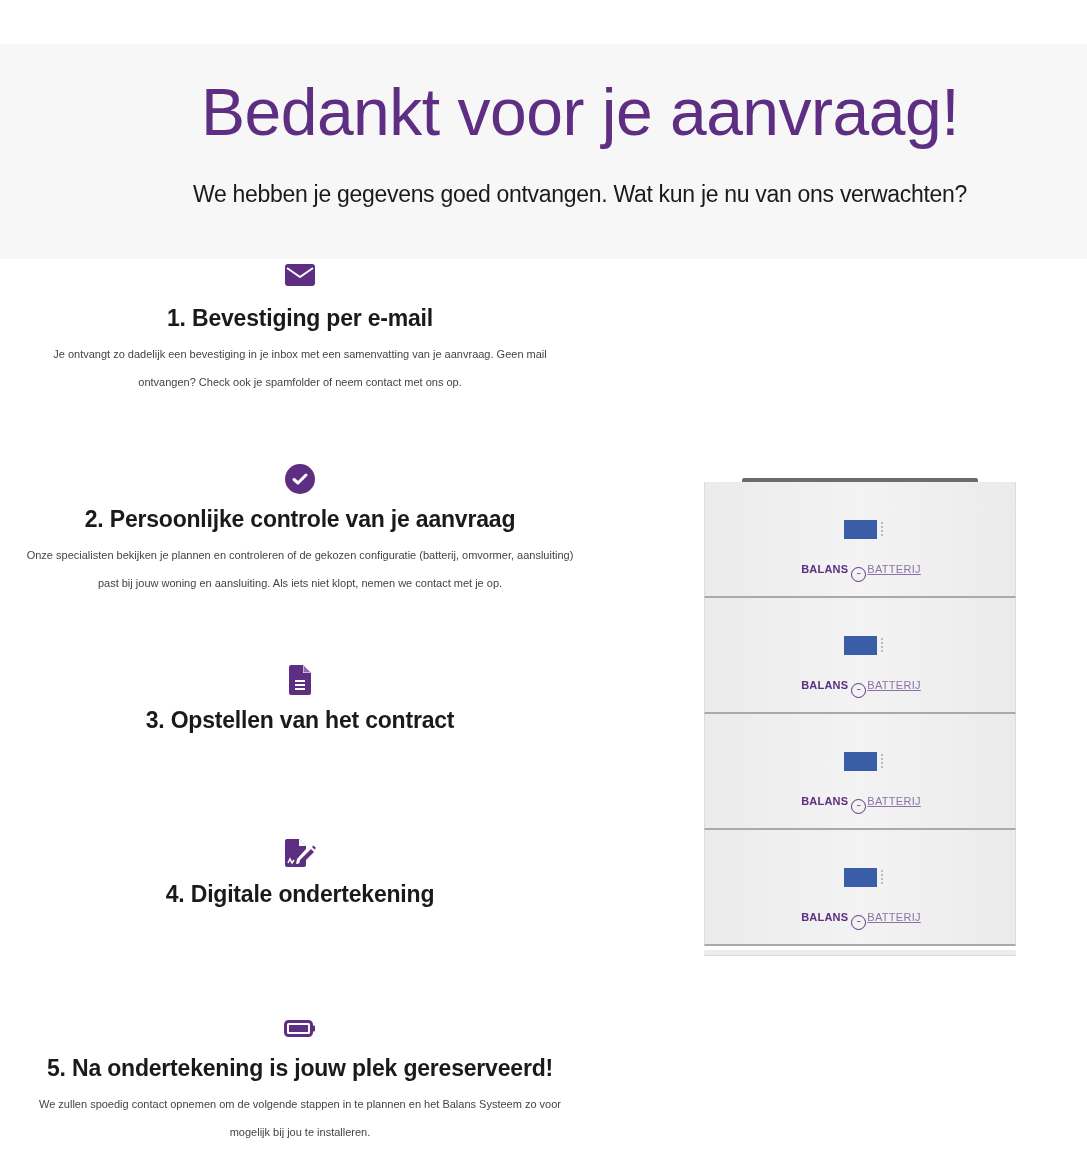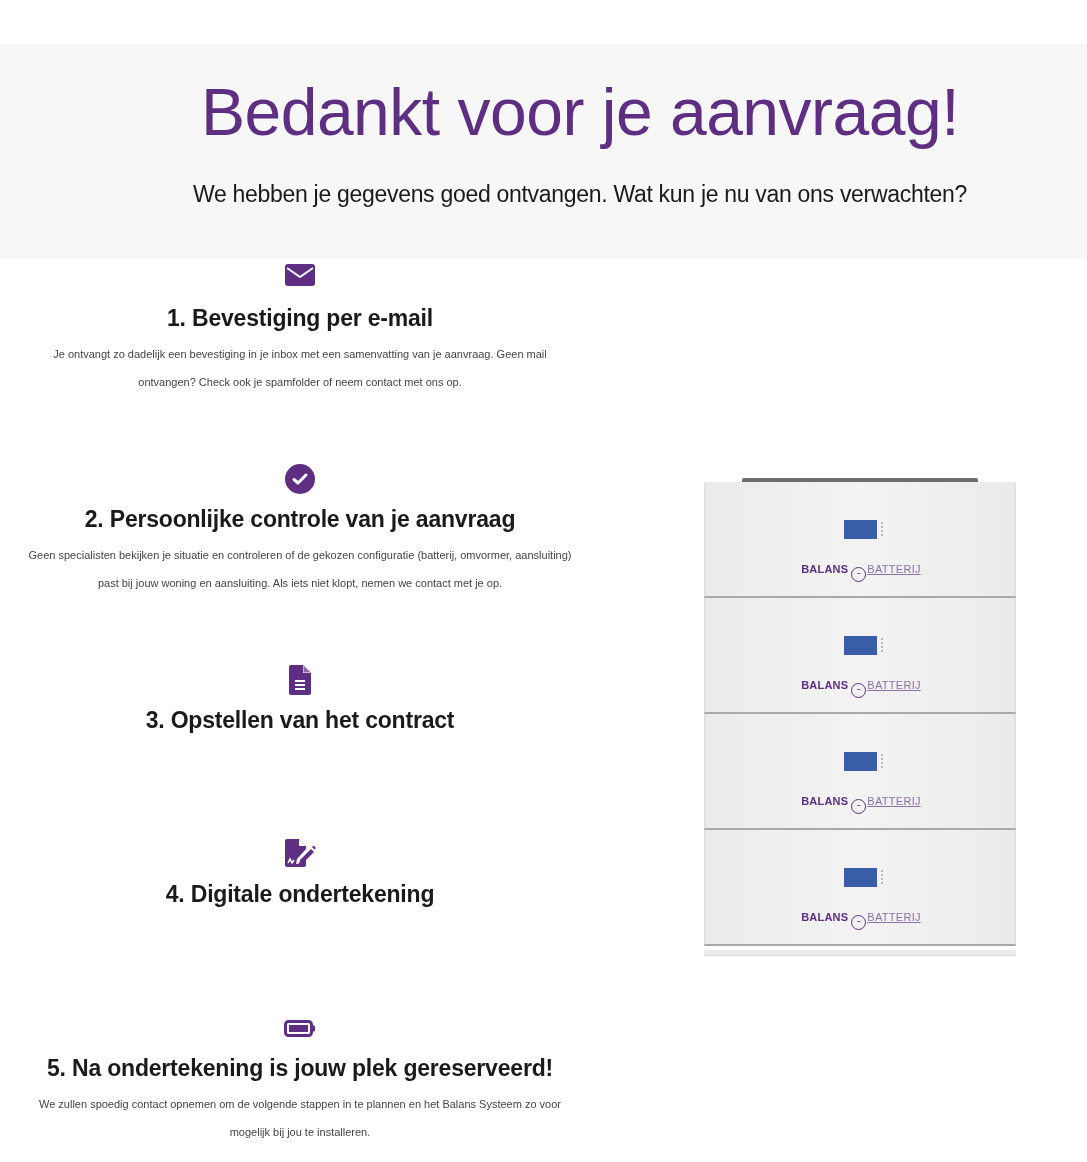--- a/index.html
+++ b/index.html
@@ -94,21 +94,21 @@
   </div>
 
   <div class="step" style="top:201px;">
     <span class="step-icon">
       <svg width="32" height="32" viewBox="0 0 32 32">
         <circle cx="16" cy="16" r="15" fill="#5d2e82"></circle>
         <path d="M10 16.5 L14 20 L22 12" stroke="#ffffff" stroke-width="3" fill="none" stroke-linecap="round" stroke-linejoin="round"></path>
       </svg>
     </span>
     <div class="step-title">2. Persoonlijke controle van je aanvraag</div>
-    <div class="step-text">Geen specialisten bekijken je situatie en controleren of de gekozen configuratie (batterij, omvormer, aansluiting) past bij jouw woning en aansluiting. Als iets niet klopt, nemen we contact met je op.</div>
+    <div class="step-text">Onze specialisten bekijken je plannen en controleren of de gekozen configuratie (batterij, omvormer, aansluiting) past bij jouw woning en aansluiting. Als iets niet klopt, nemen we contact met je op.</div>
   </div>
 
   <div class="step" style="top:402px;">
     <span class="step-icon">
       <svg width="24" height="32" viewBox="0 0 24 32">
         <path d="M2 1 H15 L23 9 V29 Q23 31 21 31 H3 Q1 31 1 29 V3 Q1 1 3 1 Z" fill="#5d2e82"></path>
         <path d="M15 1 V9 H23" fill="#ffffff"></path>
         <path d="M15.5 1.5 V8.5 H22.5" fill="#8f6bb0"></path>
         <rect x="7" y="16" width="10" height="2" fill="#ffffff"></rect>
         <rect x="7" y="20" width="10" height="2" fill="#ffffff"></rect>

